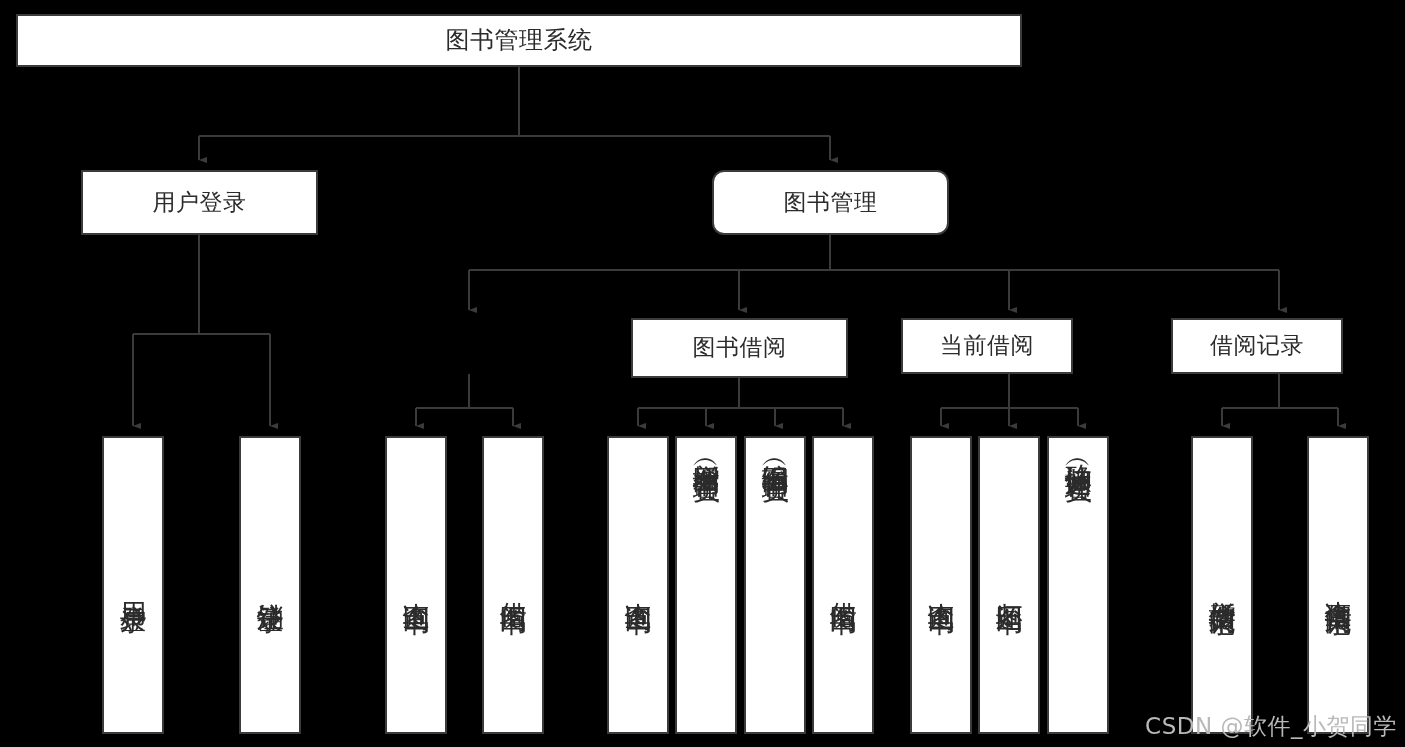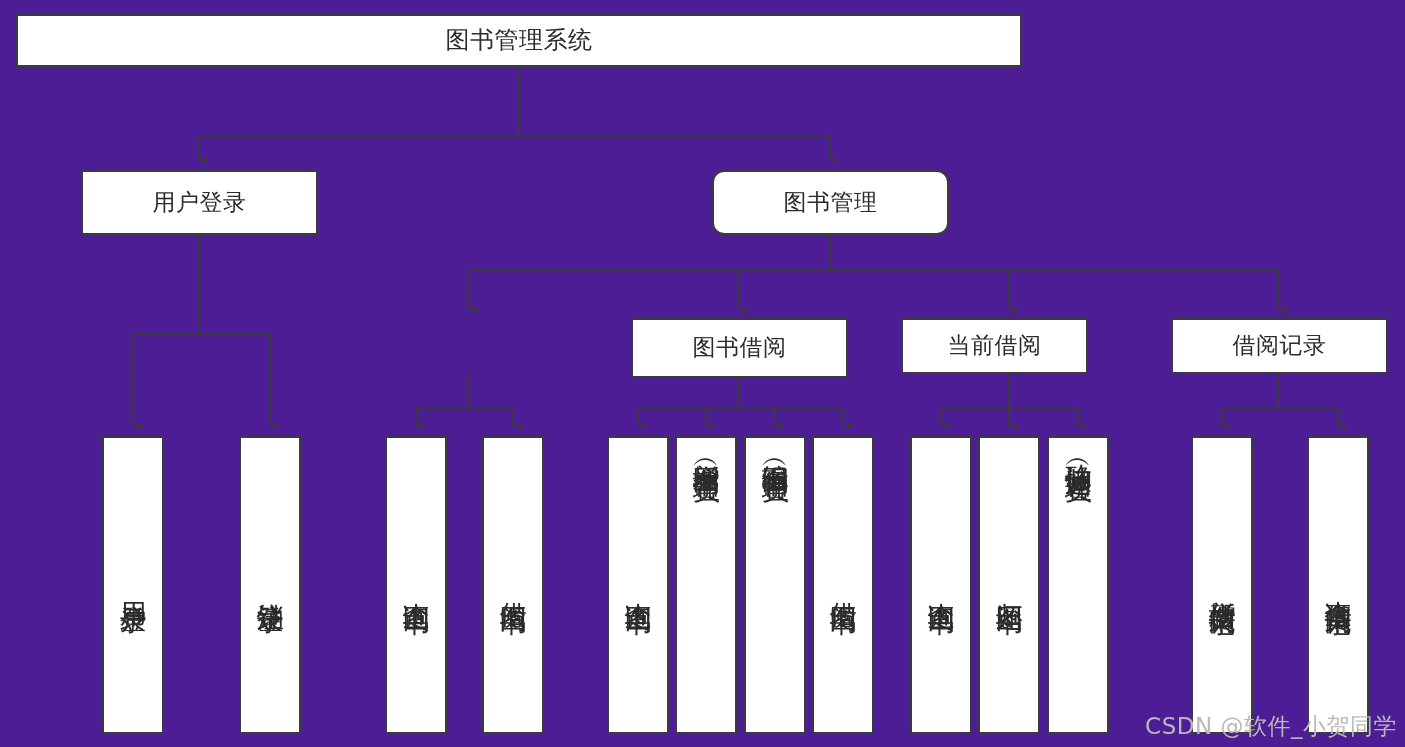--- a/index.html
+++ b/index.html
@@ -8,21 +8,21 @@
     padding: 0;
     background: #ffffff;
   }
   body {
     font-family: "DejaVu Sans", "Liberation Sans", sans-serif;
   }
   #diagram-root {
     position: relative;
     width: 1405px;
     height: 747px;
-    background: #4c1d95;
+    background: #000000;
     overflow: hidden;
   }
   #edges-layer {
     position: absolute;
     left: 0;
     top: 0;
     width: 1405px;
     height: 747px;
     pointer-events: none;
   }
@@ -140,24 +140,24 @@
   <div class="node horiz" style="left:81px; top:170px; width:237px; height:65px;">
     <span class="label">用户登录</span>
   </div>
   <div class="node horiz" style="left:712px; top:170px; width:237px; height:65px;border-radius:12px;">
     <span class="label">图书管理</span>
   </div>
 
   <div class="node horiz" style="left:631px; top:318px; width:217px; height:60px;">
     <span class="label">图书借阅</span>
   </div>
-  <div class="node horiz" style="left:901px; top:318px; width:187px; height:56px;">
+  <div class="node horiz" style="left:901px; top:318px; width:172px; height:56px;">
     <span class="label">当前借阅</span>
   </div>
-  <div class="node horiz" style="left:1171px; top:318px; width:217px; height:56px;">
+  <div class="node horiz" style="left:1171px; top:318px; width:172px; height:56px;">
     <span class="label">借阅记录</span>
   </div>
 
   <div class="node vert centered" style="left:102px; top:436px; width:62px; height:298px;">
     <span class="label">用户登录</span>
   </div>
   <div class="node vert centered" style="left:239px; top:436px; width:62px; height:298px;">
     <span class="label">注销登录</span>
   </div>
 

